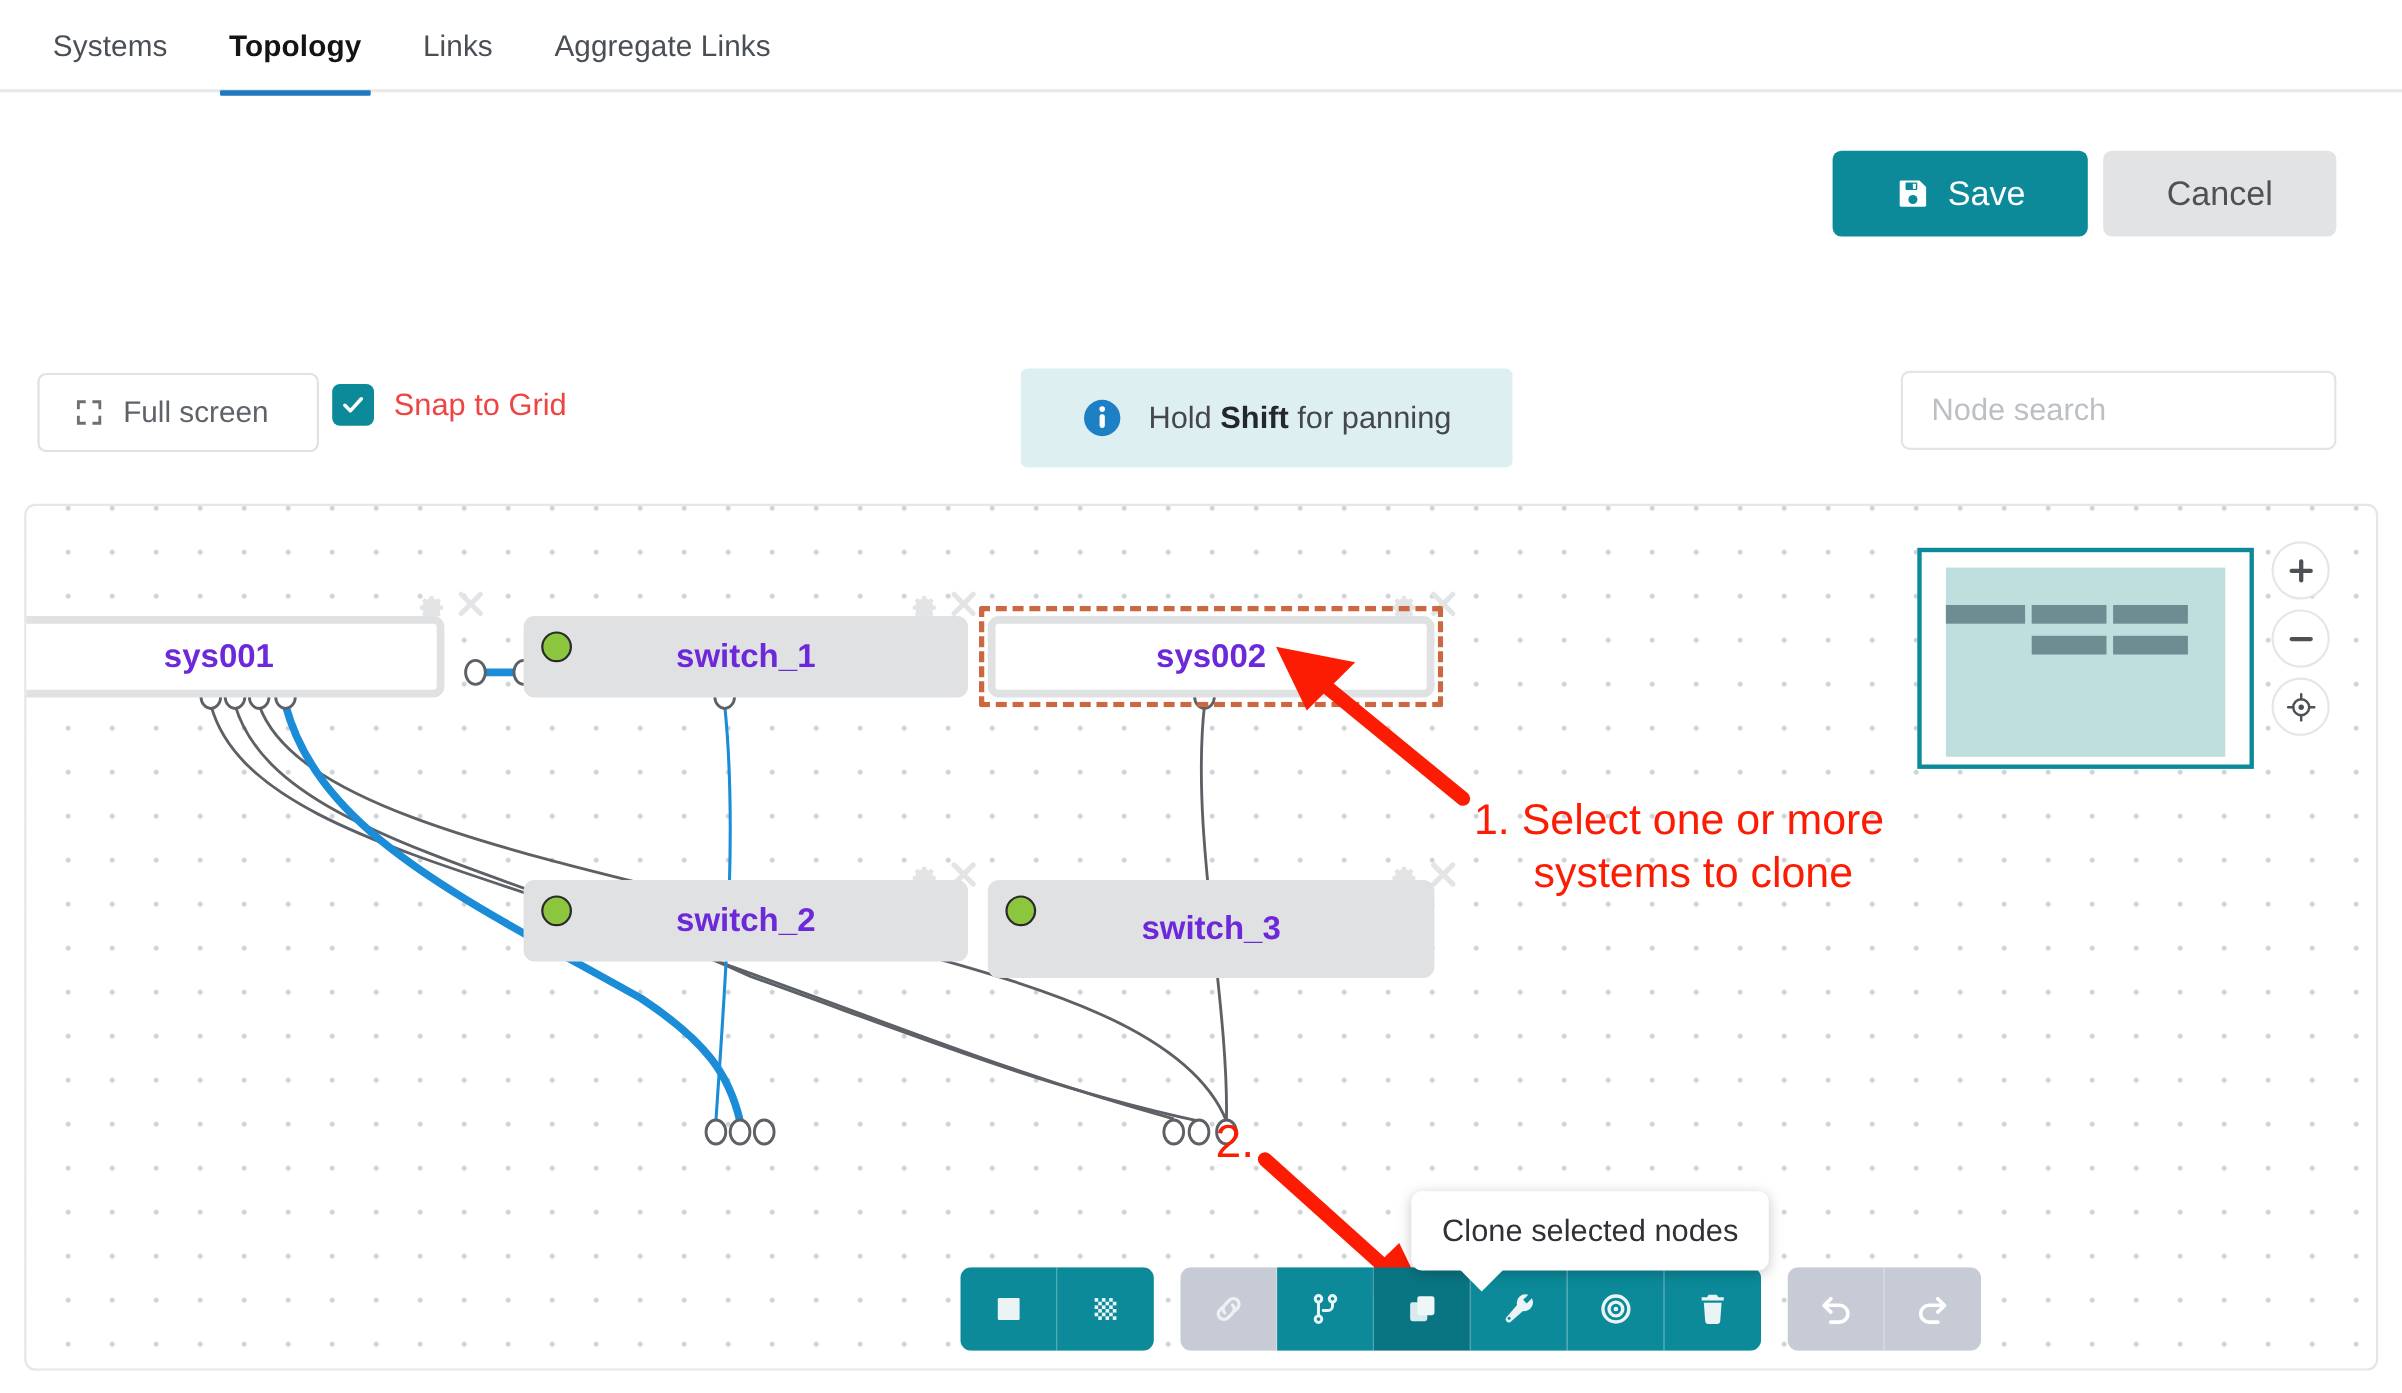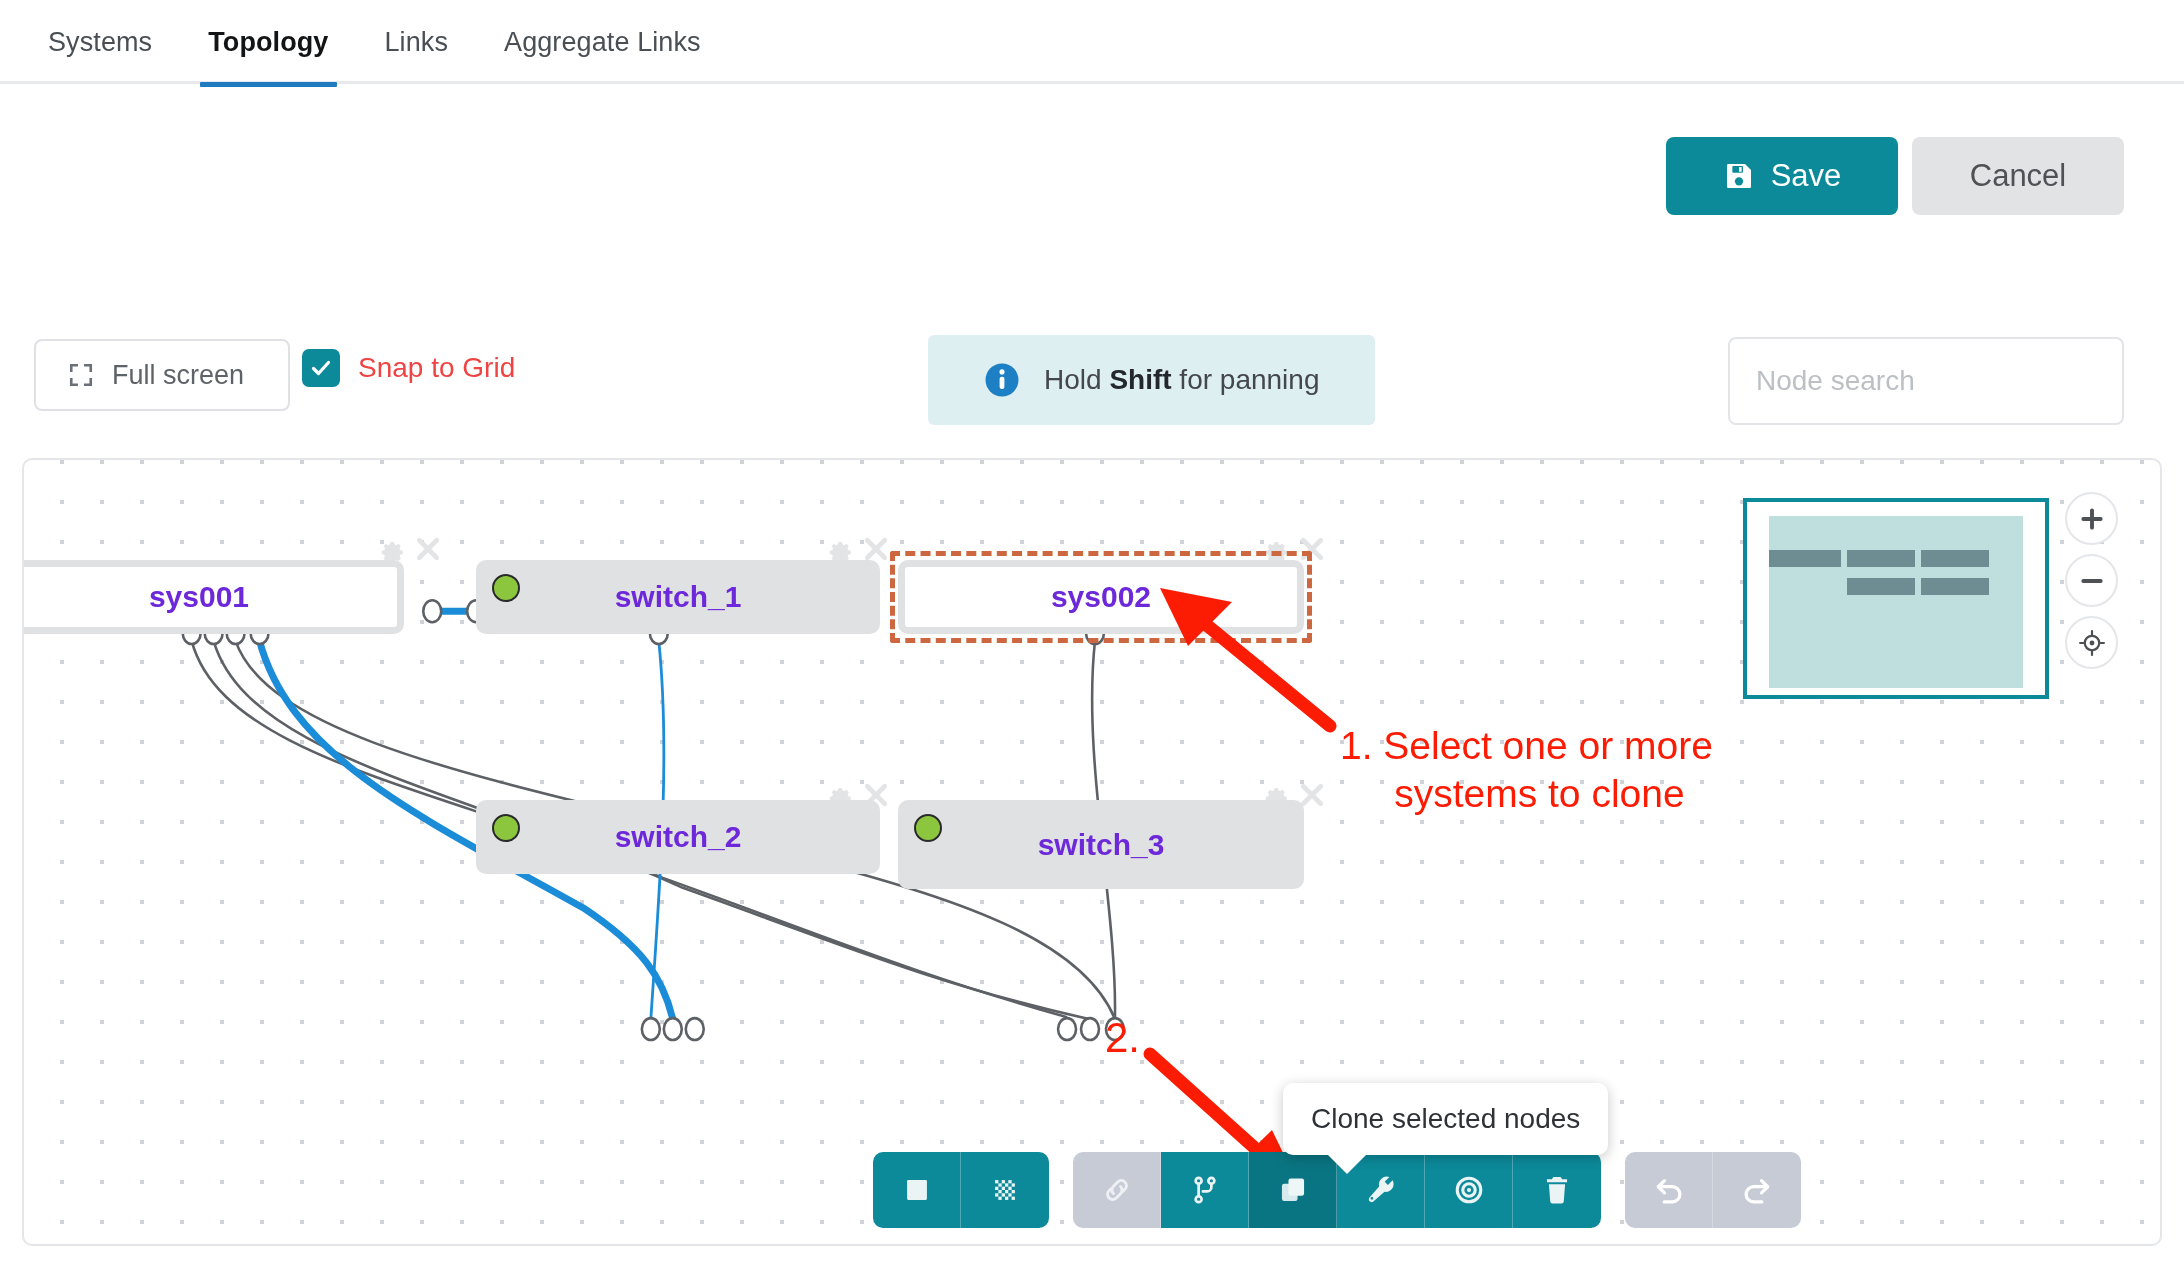--- a/index.html
+++ b/index.html
@@ -57,21 +57,21 @@
   .panbanner {
     position: absolute; left: 928px; top: 0px; height: 90px;
     background: #ddeff1; border-radius: 6px; display: flex; align-items: center;
     gap: 24px; padding: 0 56px;
   }
   .panbanner .txt { font-size: 28px; color: #44484d; white-space: nowrap; }
   .panbanner .txt b { color: #24282c; }
   .ico-info { width: 36px; height: 36px; }
 
   .nodesearch {
-    position: absolute; right: 60px; top: 2px; width: 396px; height: 88px;
+    position: absolute; right: 60px; top: 2px; width: 396px; height: 72px;
     border: 2px solid #e2e4e7; border-radius: 8px; background: #fff;
     display: flex; align-items: center; padding: 0 26px;
   }
   .nodesearch input {
     flex: 1; border: none; outline: none; font-size: 28px; color: #333;
     font-family: "Liberation Sans", sans-serif; background: transparent;
   }
   .nodesearch input::placeholder { color: #bcc0c5; }
   .ico-search { width: 30px; height: 30px; }
 

